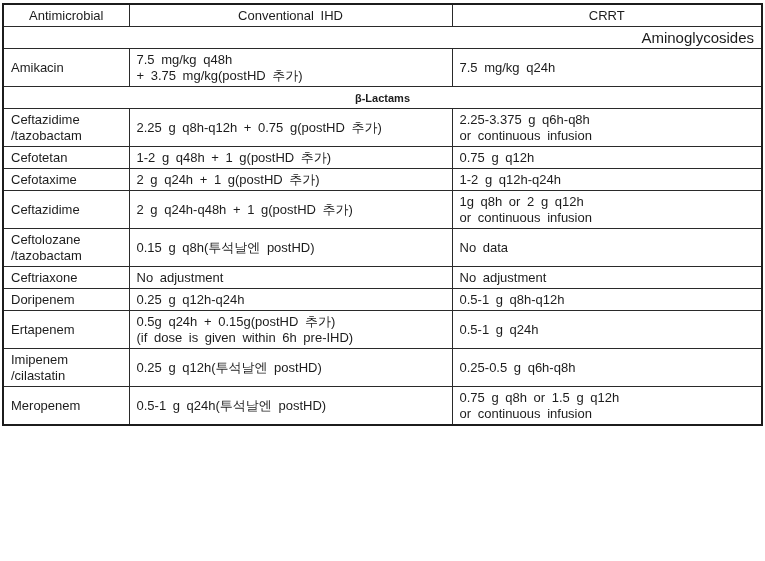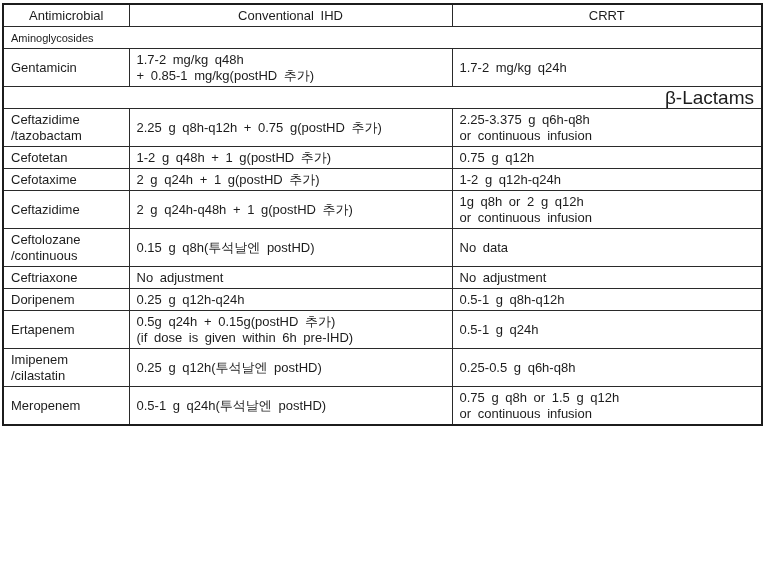--- a/index.html
+++ b/index.html
@@ -36,26 +36,27 @@
     overflow: hidden;
     text-align: left;
     font-weight: normal;
     margin-left: 28px;
   }
   .dose-table thead th {
     text-align: center;
     height: 17px;
   }
   .dose-table td.sec-center {
-    text-align: left;
-    font-size: 11px;
+    text-align: right;
+    font-size: 15px;
   }
   .dose-table td.sec-left {
-    text-align: right;
-    font-size: 19px;
+    text-align: center;
+    font-size: 11px;
+    font-weight: bold;
   }
   .dose-table tr.row-single td { height: 17px; }
   .dose-table tr.row-double td { height: 33px; }
 </style>
 </head>
 <body>
 
 <table class="dose-table">
   <colgroup>
     <col class="c1">
@@ -67,24 +68,24 @@
       <th>Antimicrobial</th>
       <th>Conventional IHD</th>
       <th>CRRT</th>
     </tr>
   </thead>
   <tbody>
       <tr class="row-single">
         <td colspan="3" class="sec-center">Aminoglycosides</td>
       </tr>
       <tr class="row-double">
-        <td>Gentamicin</td>
-        <td>1.7-2 mg/kg q48h
-+ 0.85-1 mg/kg(postHD 추가)</td>
-        <td>1.7-2 mg/kg q24h</td>
+        <td>Amikacin</td>
+        <td>7.5 mg/kg q48h
++ 3.75 mg/kg(postHD 추가)</td>
+        <td>7.5 mg/kg q24h</td>
       </tr>
       <tr class="row-single">
         <td colspan="3" class="sec-left">β-Lactams</td>
       </tr>
       <tr class="row-double">
         <td>Ceftazidime
 /tazobactam</td>
         <td>2.25 g q8h-q12h + 0.75 g(postHD 추가)</td>
         <td>2.25-3.375 g q6h-q8h
 or continuous infusion</td>
@@ -100,21 +101,21 @@
         <td>1-2 g q12h-q24h</td>
       </tr>
       <tr class="row-double">
         <td>Ceftazidime</td>
         <td>2 g q24h-q48h + 1 g(postHD 추가)</td>
         <td>1g q8h or 2 g q12h
 or continuous infusion</td>
       </tr>
       <tr class="row-double">
         <td>Ceftolozane
-/continuous</td>
+/tazobactam</td>
         <td>0.15 g q8h(투석날엔 postHD)</td>
         <td>No data</td>
       </tr>
       <tr class="row-single">
         <td>Ceftriaxone</td>
         <td>No adjustment</td>
         <td>No adjustment</td>
       </tr>
       <tr class="row-single">
         <td>Doripenem</td>

